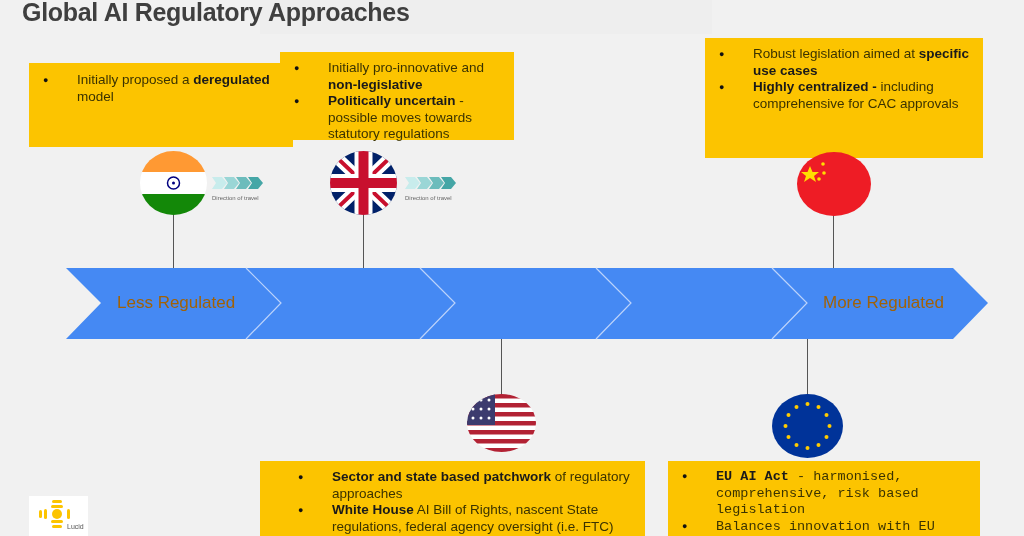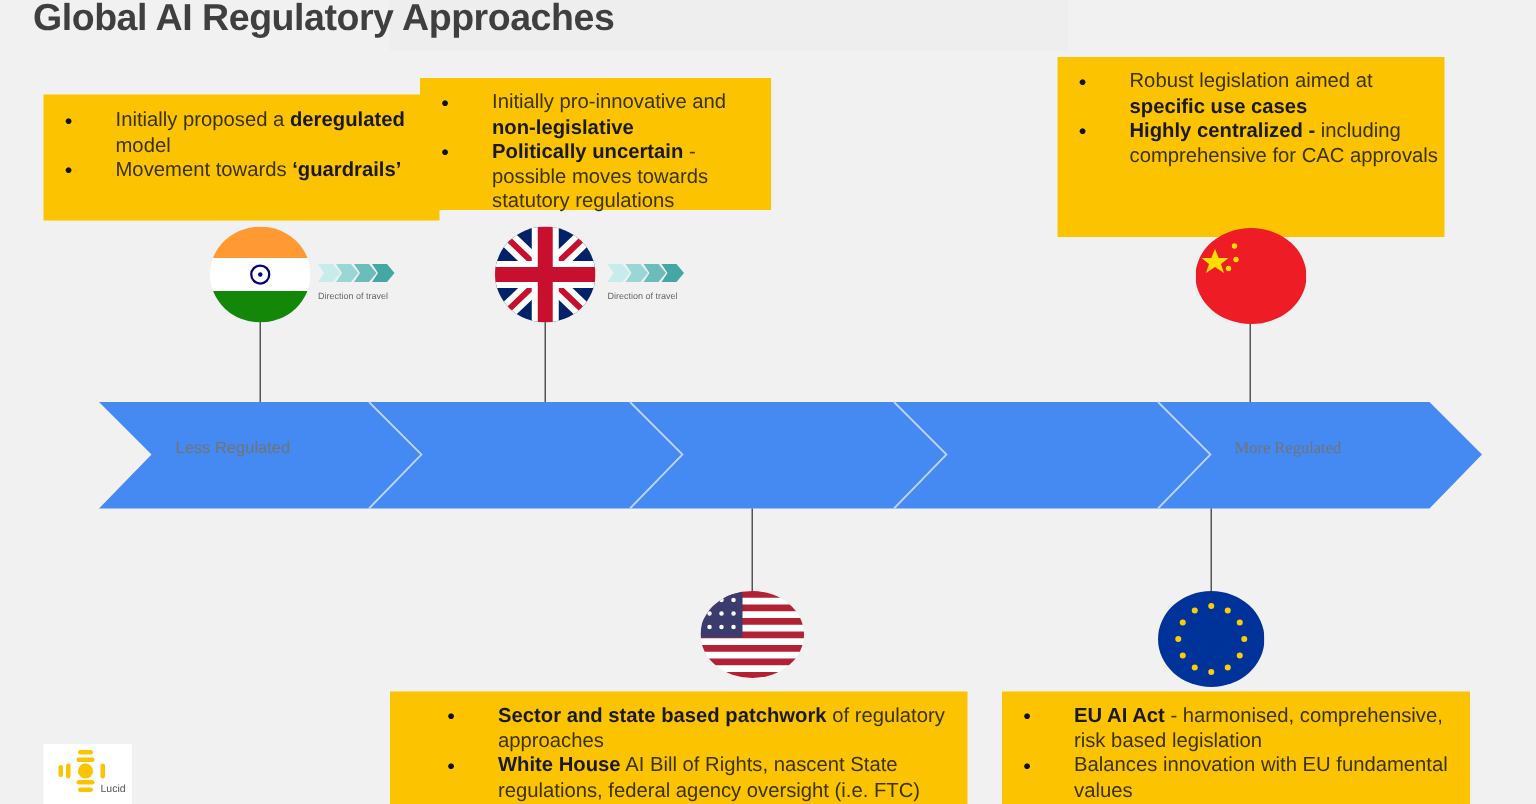--- a/index.html
+++ b/index.html
@@ -10,50 +10,49 @@
   .callout ul { margin:0; padding:0; list-style:none; }
   .callout li { position:relative; padding-left:48px; }
   .callout li::before { content:"●"; position:absolute; left:14px; top:0; font-size:9px; color:#111; }
   .callout b { color:#1a1a1a; }
   .tail { position:absolute; width:0; height:0; }
   .stem { position:absolute; width:1px; background:#555; }
   .flag { position:absolute; border-radius:50%; overflow:hidden; }
   .dir { position:absolute; }
   .dir-label { font-size:6px; color:#666; white-space:nowrap; margin-top:2px; }
   .arrow-wrap { position:absolute; left:0; top:0; }
-  .arrow-label { position:absolute; color:#737373; font-size:11px; }
+  .arrow-label { position:absolute; color:#a16207; font-size:17px; }
   .logo { position:absolute; left:29px; top:496px; width:59px; height:40px; background:#fff; }
   .logo-text { position:absolute; left:38px; top:27px; font-size:7px; color:#555; }
 </style>
 </head>
 <body>
 
 <div class="title-bg"></div>
 <div class="title">Global AI Regulatory Approaches</div>
 
 <svg class="arrow-wrap" width="1024" height="536" viewBox="0 0 1024 536">
   <polygon points="66,268 953,268 988,303 953,339 66,339 101,303" fill="#4589f3"></polygon>
   <polyline points="246,268 281,303 246,339" fill="none" stroke="#bcd3fb" stroke-width="1.2"></polyline>
   <polyline points="420,268 455,303 420,339" fill="none" stroke="#bcd3fb" stroke-width="1.2"></polyline>
   <polyline points="596,268 631,303 596,339" fill="none" stroke="#bcd3fb" stroke-width="1.2"></polyline>
   <polyline points="772,268 807,303 772,339" fill="none" stroke="#bcd3fb" stroke-width="1.2"></polyline>
 </svg>
 <div class="arrow-label" style="left:117px; top:293px;">Less Regulated</div>
-<div class="arrow-label" style="left:823px; top:293px;font-family:Liberation Serif, serif;">More Regulated</div>
+<div class="arrow-label" style="left:823px; top:293px;">More Regulated</div>
 
 <div class="stem" style="left:173px; top:212px; height:56px;"></div>
 <div class="stem" style="left:363px; top:212px; height:56px;"></div>
 <div class="stem" style="left:833px; top:214px; height:54px;"></div>
 <div class="stem" style="left:501px; top:339px; height:56px;"></div>
 <div class="stem" style="left:807px; top:339px; height:56px;"></div>
 
 <div class="callout" style="left:29px; top:63px; width:264px; height:84px; padding-top:9px;">
   <ul>
     <li><span>Initially proposed a </span><b>deregulated</b><span> model</span></li>
-    <li><span>Movement towards </span><b>‘guardrails’</b></li>
   </ul>
 </div>
 <svg class="tail" style="left:140px; top:145px;" width="60" height="12">
     <polygon points="0,0 60,0 10,10" fill="#fcc400"></polygon>
   </svg>
 
 <div class="flag" style="left:140px; top:151px; width:67px; height:64px;">
   <svg width="67" height="64" viewBox="0 0 67 64">
     <rect x="0" y="0" width="67" height="21" fill="#ff9933"></rect>
     <rect x="0" y="21" width="67" height="22" fill="#ffffff"></rect>
@@ -94,21 +93,21 @@
 <div class="dir" style="left:405px; top:175px;">
   <svg width="52" height="12" viewBox="0 0 52 12">
     <polygon points="0,0 10,0 15,6 10,12 0,12 4,6" fill="#c8ecec"></polygon>
     <polygon points="12,0 22,0 27,6 22,12 12,12 16,6" fill="#9ad6d6"></polygon>
     <polygon points="24,0 34,0 39,6 34,12 24,12 28,6" fill="#6cbcbc"></polygon>
     <polygon points="36,0 46,0 51,6 46,12 36,12 40,6" fill="#45a6a6"></polygon>
   </svg>
   <div class="dir-label">Direction of travel</div>
 </div>
 
-<div class="callout" style="left:705px; top:38px; width:258px; height:120px; padding-top:8px;">
+<div class="callout" style="left:705px; top:38px; width:278px; height:120px; padding-top:8px;">
   <ul>
     <li><span>Robust legislation aimed at </span><b>specific use cases</b></li>
     <li><b>Highly centralized - </b><span>including comprehensive for CAC approvals</span></li>
   </ul>
 </div>
 
 <div class="flag" style="left:797px; top:152px; width:74px; height:64px;">
   <svg width="74" height="64" viewBox="0 0 74 64">
     <rect width="74" height="64" fill="#ee1c25"></rect>
     <polygon points="13,14 15.5,20 22,20 17,24 19,30 13,26 7,30 9,24 4,20 10.5,20" fill="#ffde00"></polygon>
@@ -172,21 +171,21 @@
       <circle cx="13.5" cy="32" r="2"></circle>
         <circle cx="16.5" cy="21" r="2"></circle>
         <circle cx="24.5" cy="13" r="2"></circle>
     </g>
   </svg>
 </div>
 <svg class="tail" style="left:832px; top:453px;" width="80" height="10">
     <polygon points="0,4 2,0 80,10" fill="#fcc400"></polygon>
   </svg>
 
-<div class="callout" style="left:668px; top:461px; width:312px; height:75px; padding-top:8px;">
+<div class="callout" style="left:668px; top:461px; width:312px; height:75px; padding-top:8px;font-family:Liberation Mono, monospace;">
   <ul>
     <li><b>EU AI Act</b><span> - harmonised, comprehensive, risk based legislation</span></li>
     <li><span>Balances innovation with EU fundamental values</span></li>
   </ul>
 </div>
 
 <div class="logo">
   <svg width="40" height="36" viewBox="0 0 40 36" style="position:absolute; left:4px; top:2px;">
     <g fill="#fcc400">
       <rect x="19" y="2" width="10" height="3" rx="1.5"></rect>

